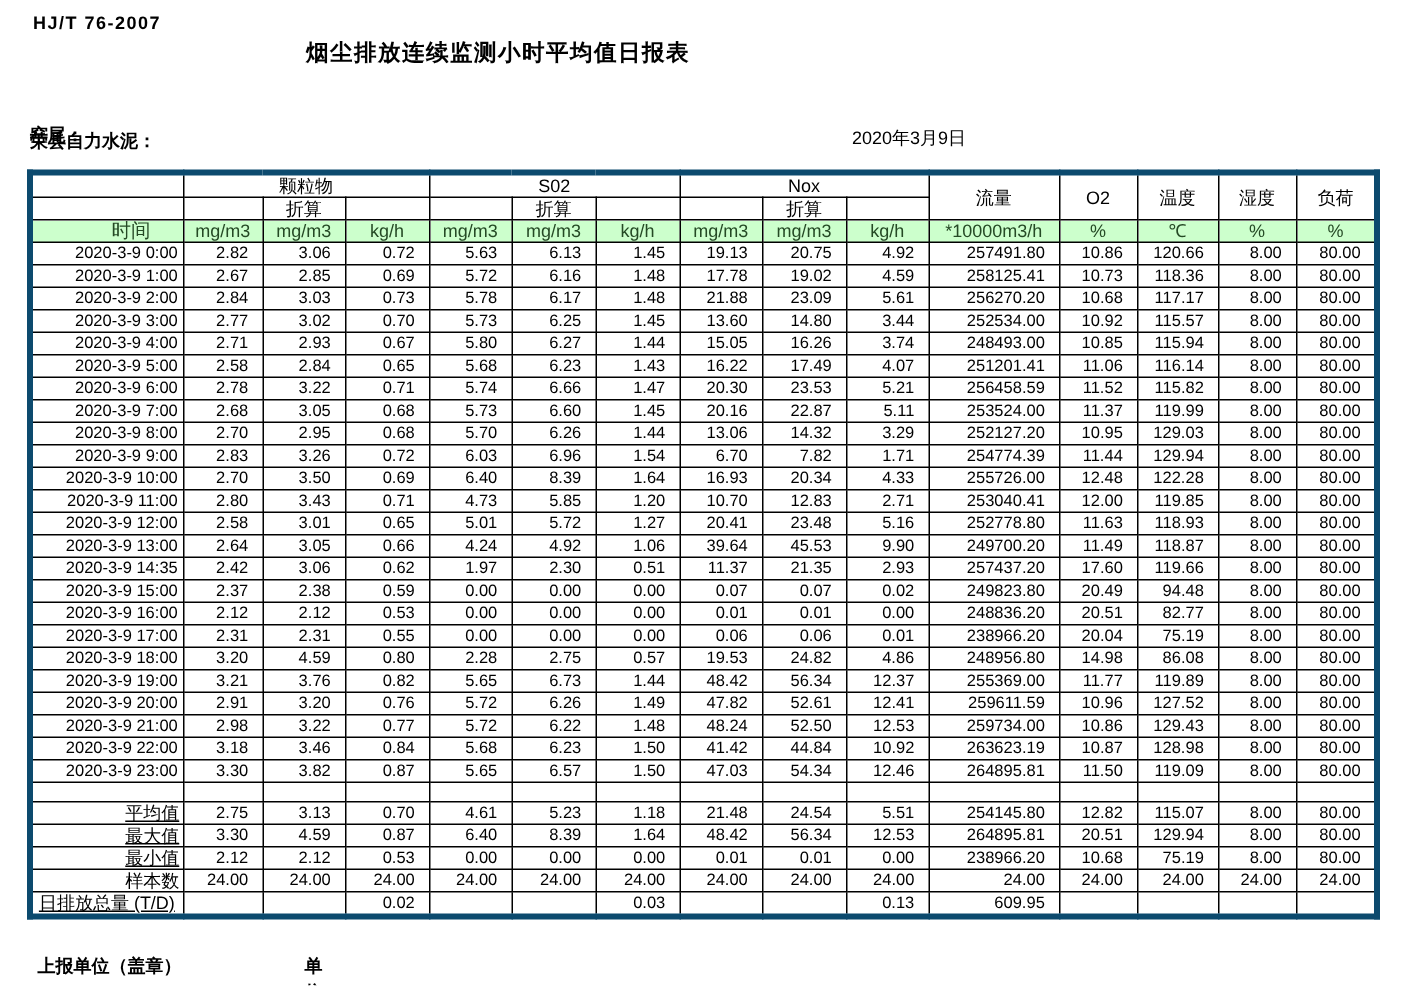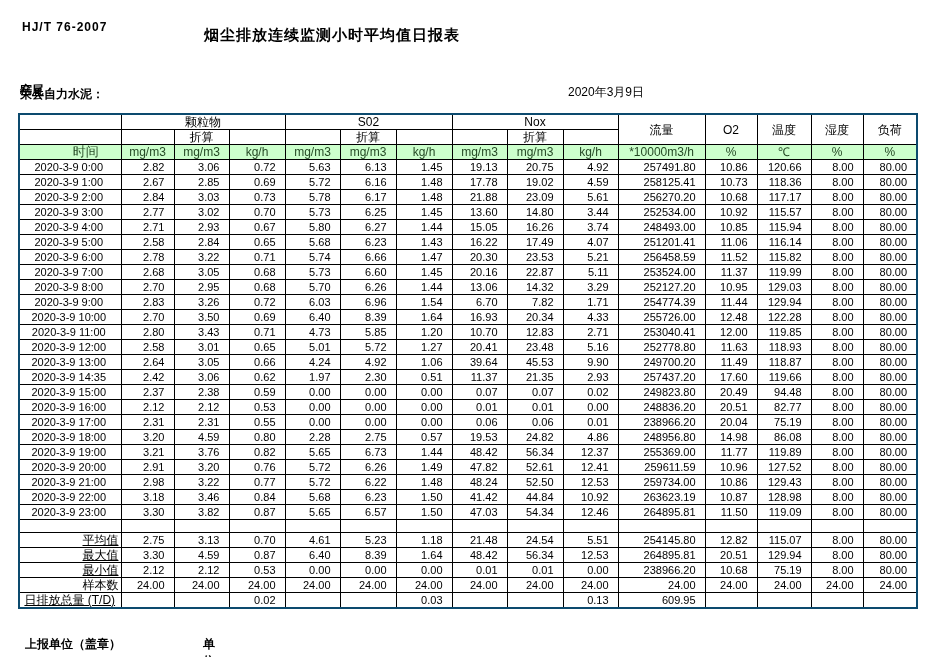--- a/index.html
+++ b/index.html
@@ -2,41 +2,41 @@
 <html style="--green: #ccffcc;"><head>
 <meta charset="utf-8">
 <style>
   :root { --green: #ccffcc; --green-text: #254a25; }
   * { box-sizing: border-box; }
   html,body { margin:0; padding:0; background:#fff; }
   .page {
     position:relative; width:934px; height:657px; background:#ffffff;
     font-family:"Liberation Sans", sans-serif; color:#000; overflow:hidden;
   }
-  .doc-code { position:absolute; left:22px; top:8px; font-size:12px; font-weight:bold; letter-spacing:1px;margin-top:12px; }
+  .doc-code { position:absolute; left:22px; top:8px; font-size:12px; font-weight:bold; letter-spacing:1px; }
   .doc-title { position:absolute; left:204px; top:26px; font-size:15px; font-weight:bold; letter-spacing:1px; }
   .company  { position:absolute; left:20px; top:62px; font-size:12px; font-weight:bold;margin-top:24px; }
   .location { position:absolute; left:20px; top:82px; font-size:12px; font-weight:bold; }
   .date     { position:absolute; left:568px; top:84px; font-size:12px; }
   table.report {
     position:absolute; left:18px; top:113px; width:898px;
     border-collapse:collapse; table-layout:fixed;
-    border:2px solid #0c4a6e;
+    border:4px solid #0c4a6e;
   }
   .report th, .report td {
     border:1px solid #000; padding:0; height:15px; line-height:14px;
     font-size:11px; white-space:nowrap; overflow:hidden; font-weight:normal;
   }
   .report thead th { text-align:center; font-size:12px; }
   .report thead tr.grp th { font-weight:normal; }
   .report tr.green th {
     background:var(--green); color:var(--green-text); font-weight:normal;
   }
   .report tr.green th.time-head { font-size:13px;padding-left:31px; }
-  td.time-cell { text-align:center; padding-right:3px; font-size:11px; }
+  td.time-cell { text-align:right; padding-right:3px; font-size:11px; }
   td.num { text-align:right; padding-right:9px; }
   td.sum-label { text-align:right; padding-right:2px; font-size:12px;padding-left:44px; }
   td.sum-label.left { text-align:center; padding-left:1px; }
   td.sum-label.u { text-decoration:underline; }
   tr.spacer td { height:13px; }
   .footnote1 { position:absolute; left:25px; top:617px; font-size:12px; font-weight:bold; }
   .footnote2 { position:absolute; left:25px; top:636px; font-size:12px; font-weight:bold; }
   .footnote2 .unit { position:absolute; left:178px; top:0; }
 </style>
 </head>

